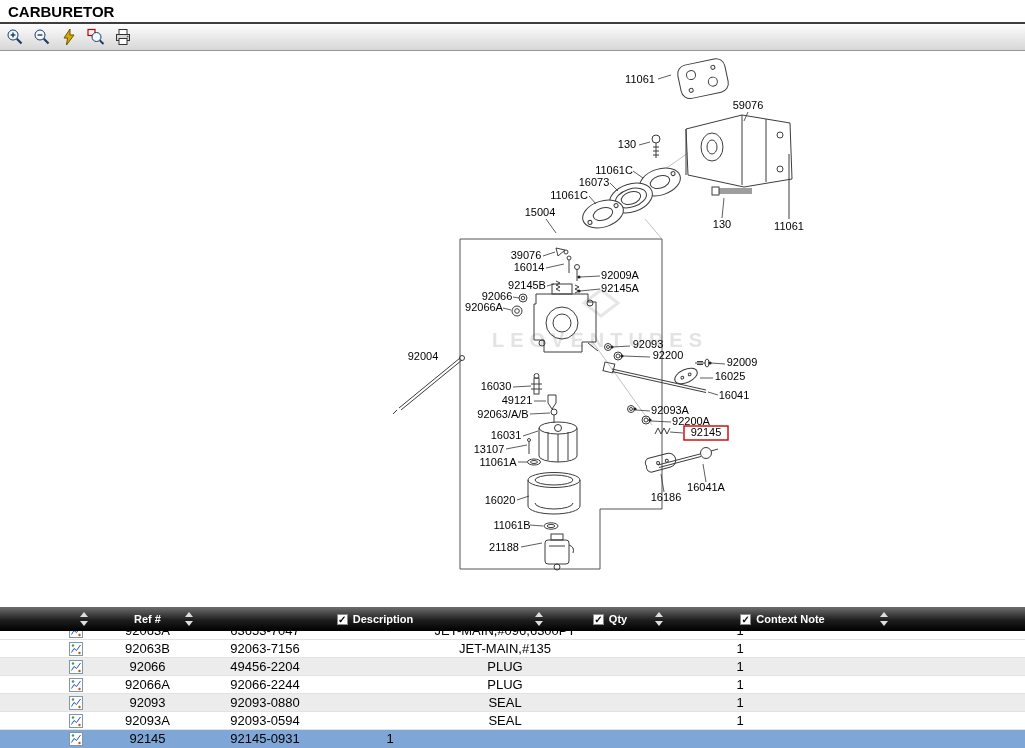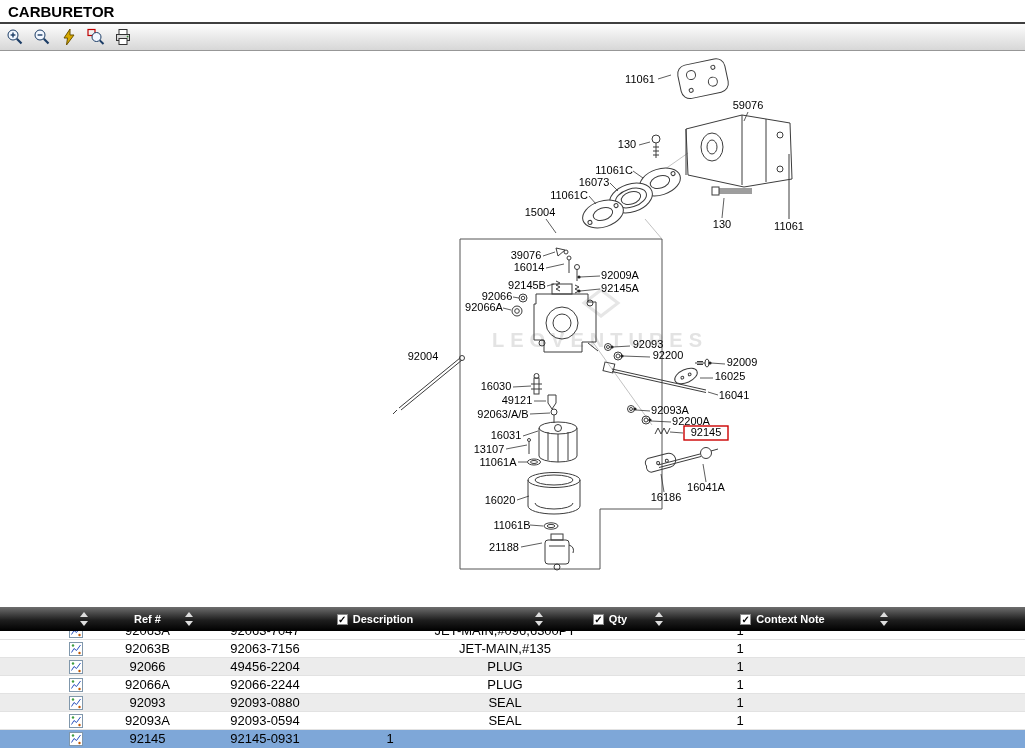--- a/index.html
+++ b/index.html
@@ -437,21 +437,21 @@
             <span class="row-icon">
               <svg width="14" height="14" viewBox="0 0 14 14">
                 <rect x="0.5" y="0.5" width="13" height="13" fill="#fff" stroke="#8097ab"></rect>
                 <path d="M2.5,10.5 L5,6.5 L7.5,8.5 L11.5,3" stroke="#2a52be" fill="none"></path>
                 <circle cx="4" cy="3.5" r="1.2" fill="#3f9e3f"></circle>
                 <circle cx="10.5" cy="11" r="1.2" fill="#c45500"></circle>
               </svg>
             </span>
           </div>
         <div class="td col1">92063A</div>
-        <div class="td col2">92063-7047</div>
+        <div class="td col2">63653-7047</div>
         <div class="td col3">JET-MAIN,#096,6300PT</div>
         <div class="td col4">1</div>
         <div class="td col5"></div>
       </div>
 
       <div class="tr">
         <div class="td icon-cell col0">
             <span class="row-icon">
               <svg width="14" height="14" viewBox="0 0 14 14">
                 <rect x="0.5" y="0.5" width="13" height="13" fill="#fff" stroke="#8097ab"></rect>

